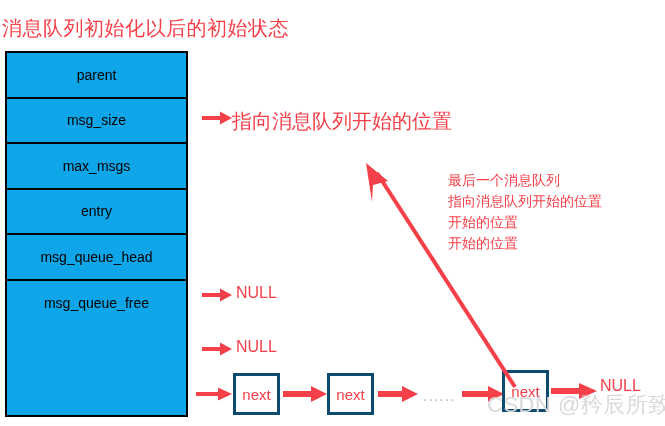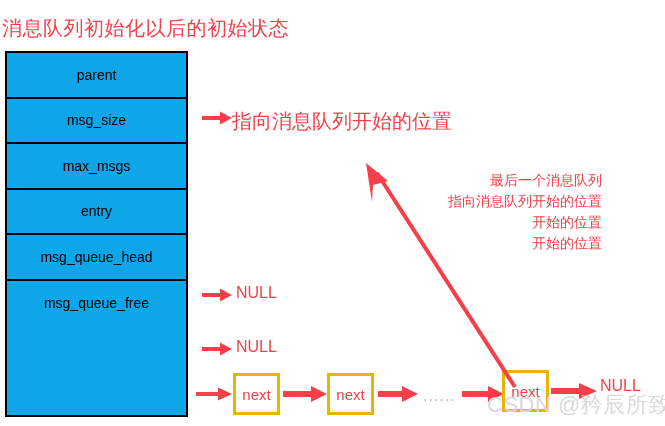--- a/index.html
+++ b/index.html
@@ -89,27 +89,27 @@
   
   #note-block {
     position: absolute;
     left: 448px;
     top: 170px;
     color: #f5404a;
     font-size: 14px;
     line-height: 21px;
     white-space: nowrap;
   }
-  #note-block div { white-space: nowrap; text-align: right; }
+  #note-block div { white-space: nowrap; }
   
   .node-box {
     position: absolute;
     width: 47px;
     height: 42px;
-    border: 3px solid #eab308;
+    border: 3px solid #0c4a6e;
     box-sizing: border-box;
     background: #ffffff;
     display: flex;
     align-items: center;
     justify-content: center;
     color: #f5404a;
     font-size: 15px;
   }
   #node-1 { left: 233px; top: 373px; }
   #node-2 { left: 327px; top: 373px; }

